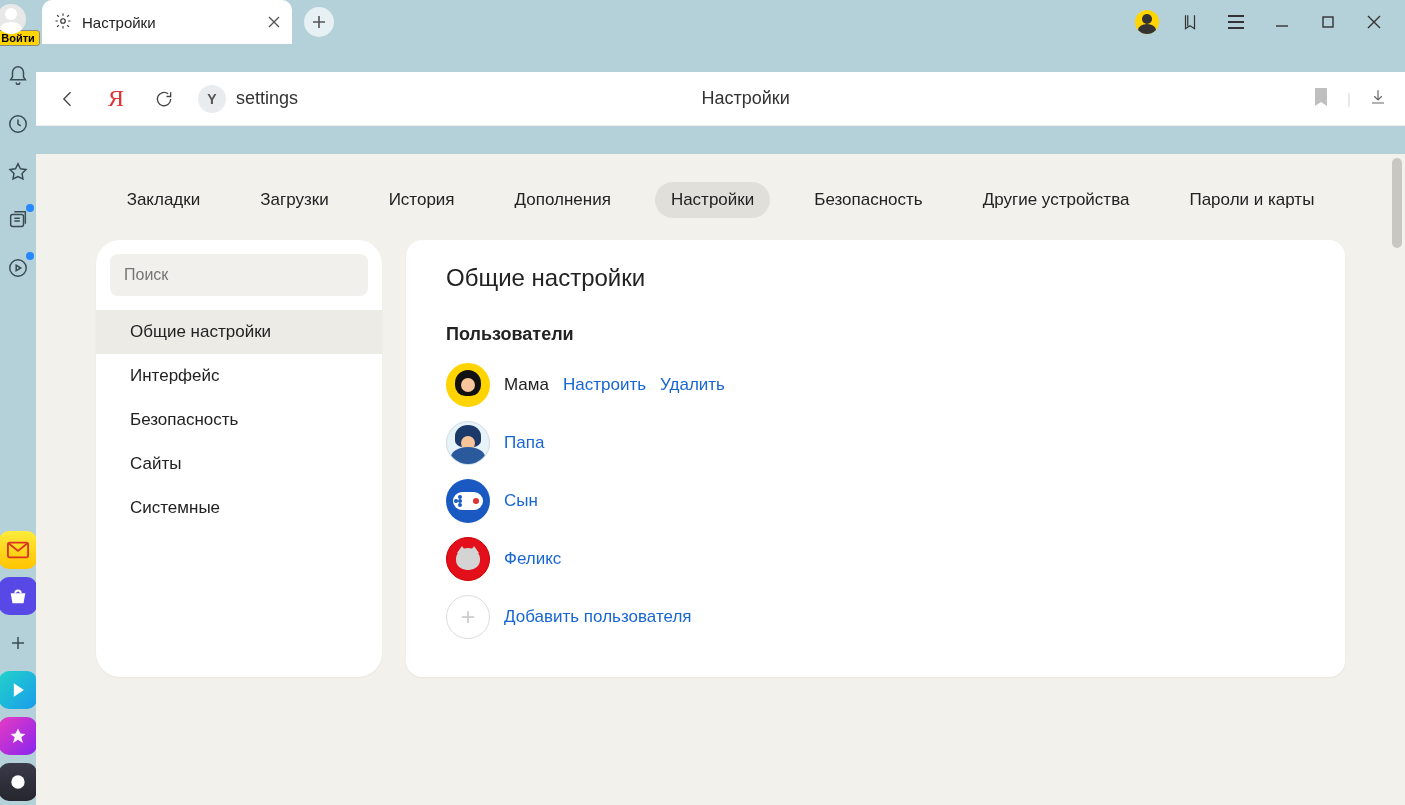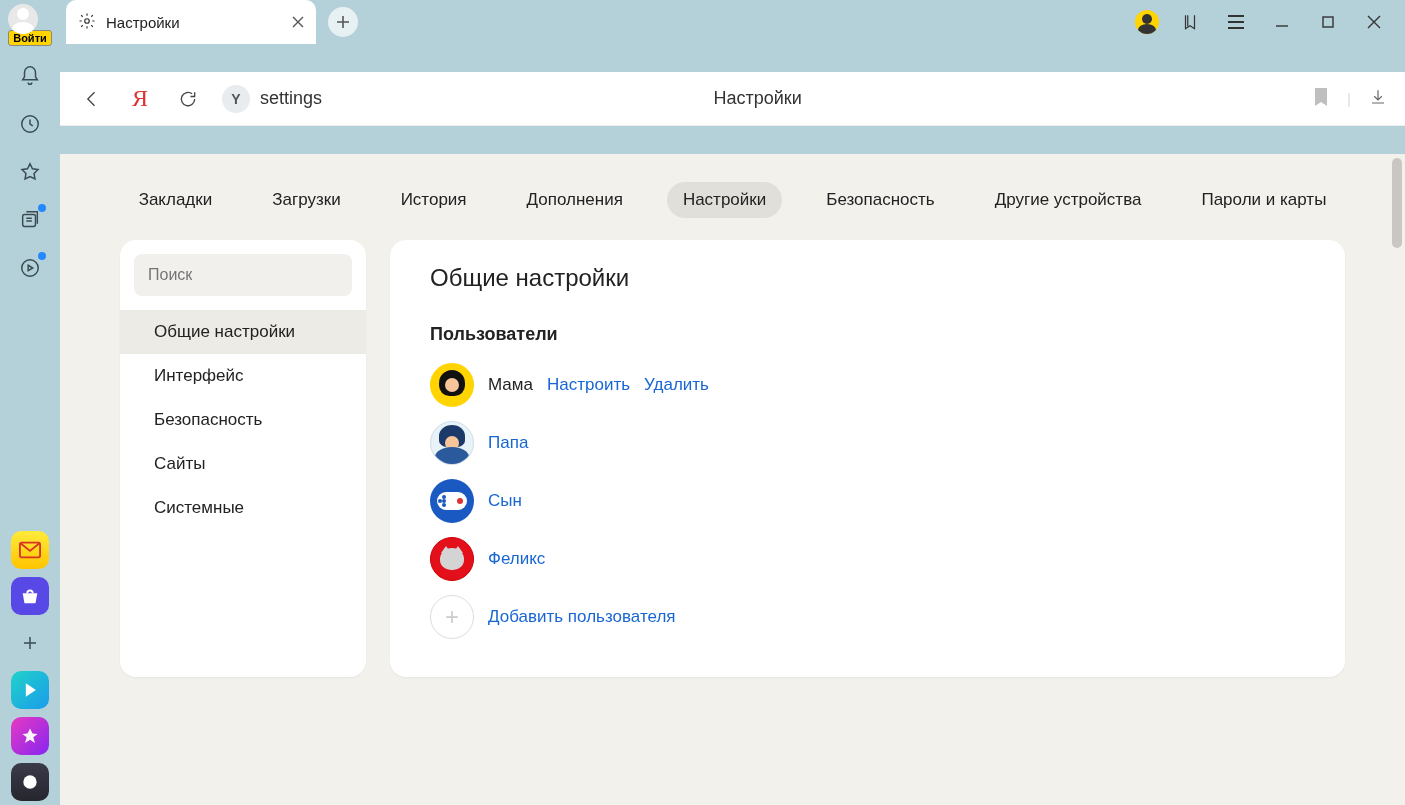--- a/index.html
+++ b/index.html
@@ -1,21 +1,21 @@
 <!DOCTYPE html>
 <html><head>
 <meta charset="utf-8">
 <style>
   * { box-sizing: border-box; margin: 0; padding: 0; }
   body { font-family: Arial, sans-serif; font-size: 15px; color: #222; width: 1405px; height: 805px; overflow: hidden; background: #fff; }
 
   .window { display: flex; width: 100%; height: 100%; }
 
   
-  .leftbar { width: 60px; background: #b4d0d9; display: flex; flex-direction: column; align-items: center; padding-top: 4px; }
+  .leftbar { width: 36px; background: #b4d0d9; display: flex; flex-direction: column; align-items: center; padding-top: 4px; }
   .leftbar .profile { position: relative; margin-bottom: 6px; }
   .leftbar .avatar-head { width: 30px; height: 30px; border-radius: 50%; background: #e8e8e8; display: flex; justify-content: center; align-items: end; position: relative; overflow: hidden; }
   .leftbar .avatar-head::before { content: ''; width: 12px; height: 12px; border-radius: 50%; background: #fff; position: absolute; top: 4px; }
   .leftbar .avatar-head::after { content: ''; width: 22px; height: 14px; border-radius: 50% 50% 0 0; background: #fff; position: absolute; bottom: -2px; }
   .leftbar .login-badge { background: #ffd400; color: #000; font-size: 11px; font-weight: bold; padding: 1px 4px; border-radius: 3px; border: 1px solid #888; margin-top: -4px; }
 
   .leftbar .lb-icon { width: 44px; height: 44px; display: flex; align-items: center; justify-content: center; margin: 2px 0; position: relative; border-radius: 10px; cursor: pointer; }
   .leftbar .lb-icon svg { stroke: #384c52; }
   .leftbar .dot { position: absolute; top: 6px; right: 6px; width: 8px; height: 8px; background: #2488ff; border-radius: 50%; }
 
@@ -53,21 +53,21 @@
   .content { flex: 1; background: #f3f1ec; position: relative; overflow: hidden; }
   .scrollbar-track { position: absolute; right: 0; top: 0; bottom: 0; width: 16px; background: #f3f1ec; }
   .scrollbar-thumb { position: absolute; right: 3px; top: 4px; width: 10px; height: 90px; background: #c9c7c2; border-radius: 5px; }
 
   .navtabs { display: flex; justify-content: center; gap: 28px; padding: 28px 0 22px; font-size: 17px; }
   .navtabs .nt { padding: 8px 16px; border-radius: 20px; cursor: pointer; }
   .navtabs .nt.active { background: #e1dfda; }
 
   .panels { display: flex; gap: 24px; padding: 0 60px 30px 60px; }
 
-  .side-panel { background: #fff; border-radius: 16px; width: 246px; padding: 14px 0; box-shadow: 0 1px 2px rgba(0,0,0,0.05); }
+  .side-panel { background: #fff; border-radius: 24px; width: 286px; padding: 14px 0; box-shadow: 0 1px 2px rgba(0,0,0,0.05); }
   .side-panel .search { margin: 0 14px 14px; }
   .side-panel .search input { width: 100%; padding: 12px 14px; border: none; background: #f2f0ec; border-radius: 8px; font-size: 16px; color: #888; outline: none; }
   .side-panel .menu-item { padding: 12px 34px; font-size: 17px; cursor: pointer; }
   .side-panel .menu-item.active { background: #ecebe6; }
 
   .main-panel { background: #fff; border-radius: 16px; flex: 1; padding: 24px 40px; box-shadow: 0 1px 2px rgba(0,0,0,0.05); }
   .main-panel h1 { font-size: 24px; font-weight: normal; margin-bottom: 32px; }
   .section-title { font-size: 18px; font-weight: bold; margin-bottom: 18px; }
 
   .user-row { display: flex; align-items: center; gap: 14px; margin-bottom: 14px; }

